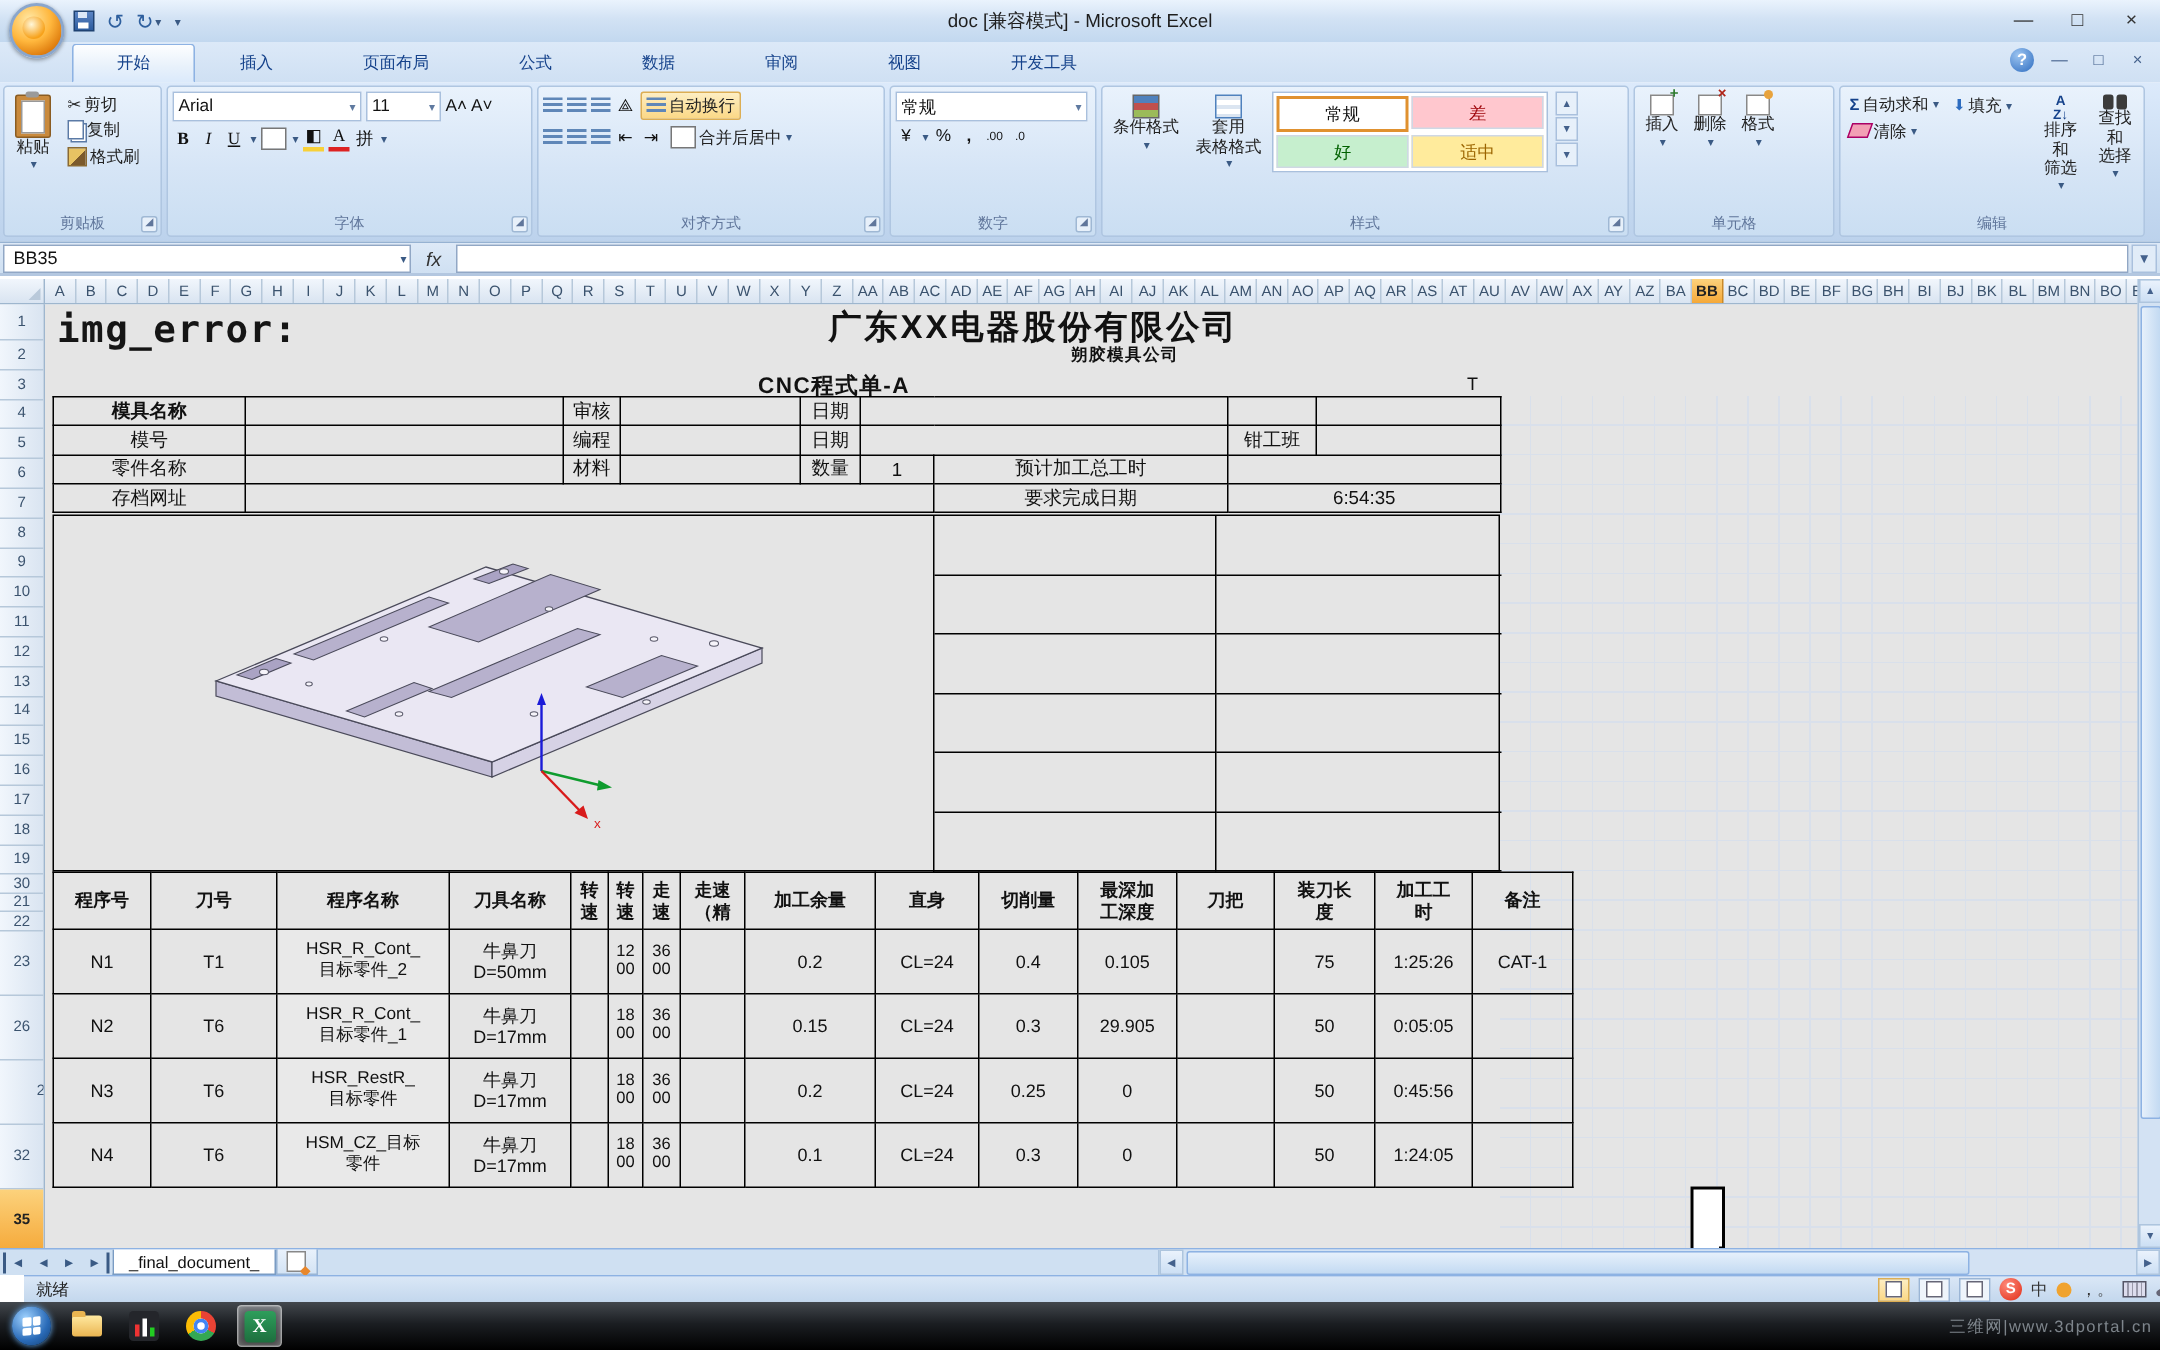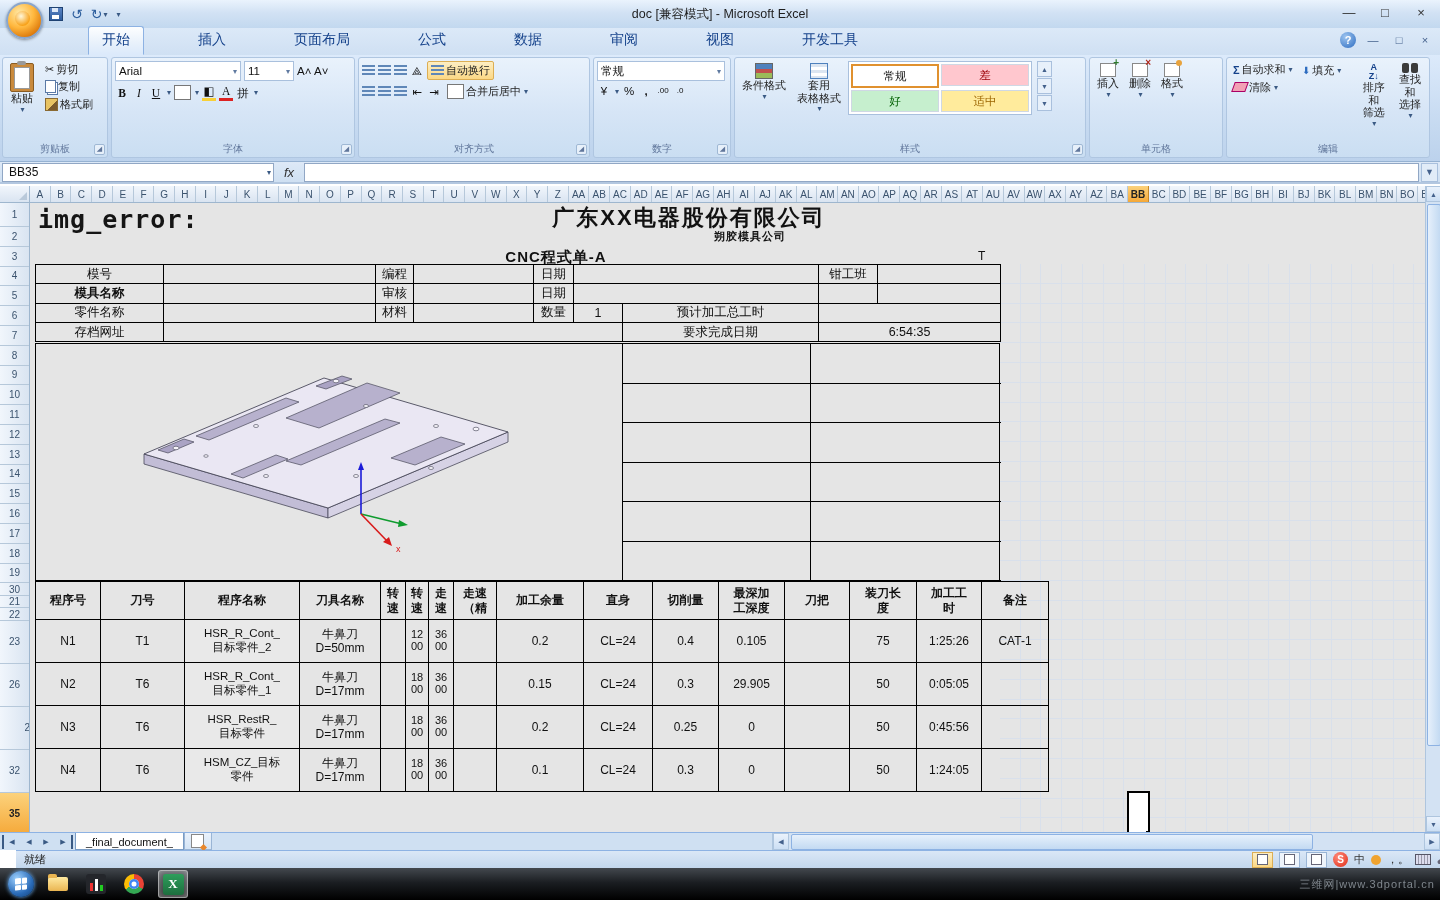--- a/index.html
+++ b/index.html
@@ -21,21 +21,21 @@
     border:1px solid #1f4272;position:relative;}
   .i-floppy:before{content:"";position:absolute;left:2px;top:0;width:6px;height:4px;background:#dce8f8;}
   .i-floppy:after{content:"";position:absolute;left:2px;bottom:1px;width:7px;height:4px;background:#fff;}
   .mini-caret{font-size:8px;color:#3a5a84;margin-left:1px;}
   .wtitle{position:absolute;left:0;right:0;top:6px;text-align:center;font-size:12.5px;color:#1e1e1e;}
   .wctrl{position:absolute;right:6px;top:4px;display:flex;gap:10px;}
   .wbtn{width:26px;height:18px;text-align:center;line-height:18px;font-size:13px;color:#333;cursor:pointer;}
   
   .tabrow{position:absolute;left:0;top:28px;width:100%;height:27px;
     background:linear-gradient(#dce9f8,#cfe0f3);display:flex;align-items:flex-end;padding-left:48px;box-sizing:border-box;}
-  .rtab{padding:4px 13px 5px;font-size:14px;color:#15428b;cursor:pointer;border:1px solid transparent;margin-left:40px;}
+  .rtab{padding:4px 29px 5px;font-size:11px;color:#15428b;cursor:pointer;border:1px solid transparent;}
   .rtab.active{background:linear-gradient(#fdfeff,#e8f1fb 60%,#dceafb);border:1px solid #8db2e3;
     border-bottom-color:#dceafb;border-radius:3px 3px 0 0;color:#15428b;}
   .tabrow-right{position:absolute;right:6px;top:32px;display:flex;align-items:center;gap:8px;z-index:5;}
   .helpbtn{width:16px;height:16px;border-radius:50%;background:radial-gradient(circle at 35% 30%,#9cc4f0,#2d6cc0);
     color:#fff;font-size:11px;font-weight:bold;text-align:center;line-height:16px;cursor:pointer;}
   .wbtn2{font-size:11px;color:#44618c;cursor:pointer;width:18px;text-align:center;}
   
   .ribbon{position:absolute;left:0;top:55px;width:100%;height:107px;box-sizing:border-box;
     background:linear-gradient(#dceafb,#c9dcf2 55%,#bcd2ec);border-bottom:1px solid #96b2d2;
     display:flex;align-items:stretch;gap:3px;padding:2px 2px 3px;}
@@ -561,37 +561,37 @@
           <col style="width:38px">
           <col style="width:120px">
         <col style="width:40px">
           <col style="width:49px">
           <col style="width:196px">
           <col style="width:59px">
           <col style="width:123px">
       </colgroup>
       <tbody>
           <tr>
+        <td class="bold">模具名称</td>
+        <td></td>
+        <td>审核</td>
+        <td></td>
+        <td>日期</td>
+        <td colspan="2"></td>
+        <td></td>
+        <td></td>
+      </tr>
+      <tr>
         <td>模号</td>
         <td></td>
         <td>编程</td>
         <td></td>
         <td>日期</td>
         <td colspan="2"></td>
         <td>钳工班</td>
-        <td></td>
-      </tr>
-      <tr>
-        <td class="bold">模具名称</td>
-        <td></td>
-        <td>审核</td>
-        <td></td>
-        <td>日期</td>
-        <td colspan="2"></td>
-        <td></td>
         <td></td>
       </tr>
       <tr>
         <td>零件名称</td>
         <td></td>
         <td>材料</td>
         <td></td>
         <td>数量</td>
         <td>1</td>
         <td>预计加工总工时</td>

